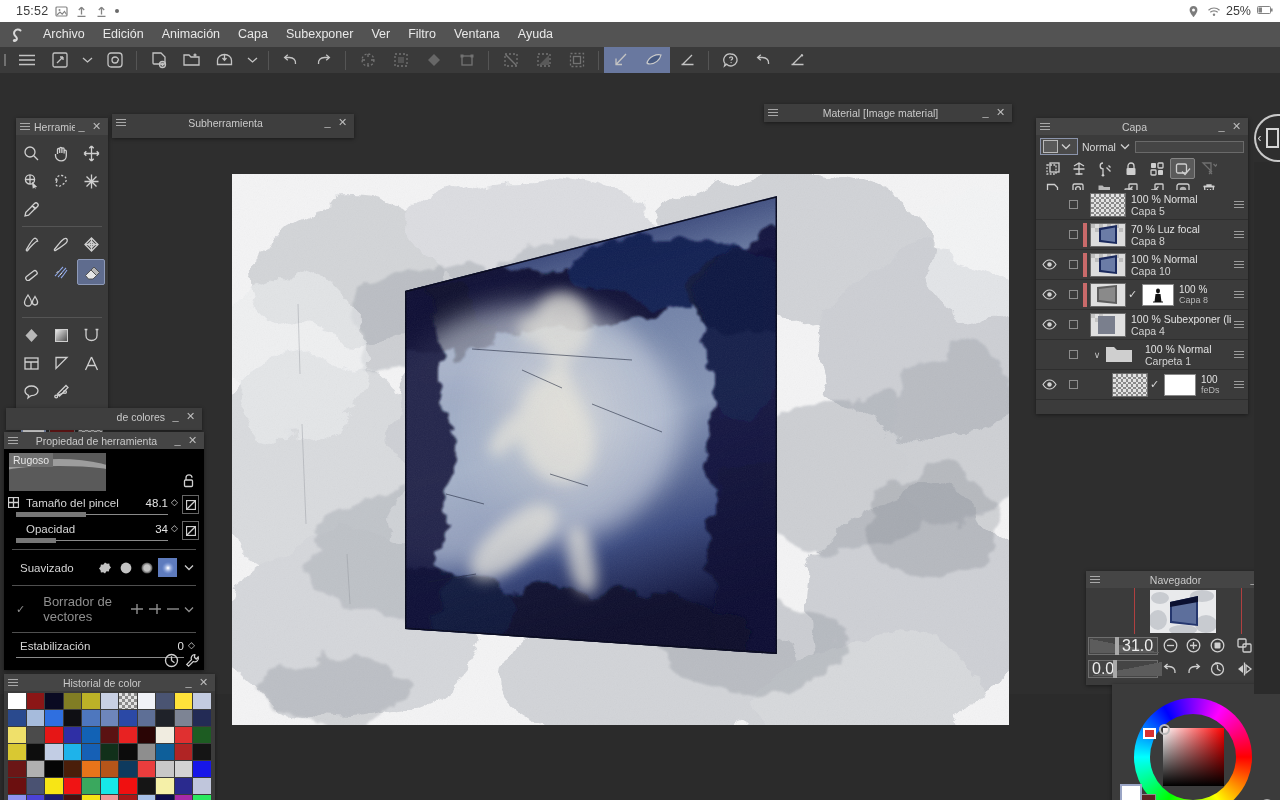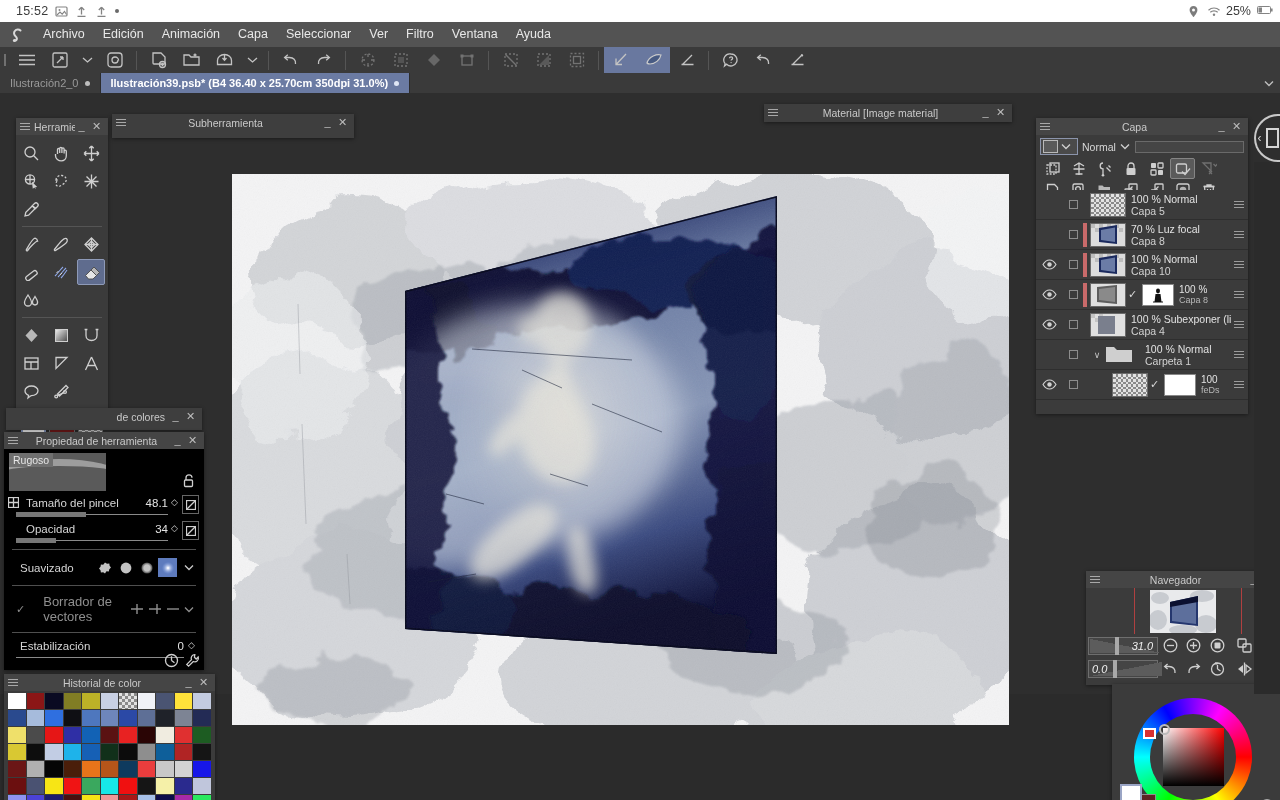--- a/index.html
+++ b/index.html
@@ -189,21 +189,21 @@
 
   
   #nav { left: 1086px; top: 549px; width: 194px; height: 114px; background: #3b3b3b; }
   .nav-view { position: relative; height: 46px; background: #3b3b3b; }
   .nav-guide { position: absolute; top: 0; bottom: 0; width: 1px; background: #b04040; }
   .nav-thumb { position: absolute; left: 64px; top: 2px; width: 66px; height: 43px; overflow: hidden; background: #eee; }
   .nav-ctrl { display: flex; align-items: center; height: 23px; padding: 0 2px; gap: 2px; }
   .nav-field { width: 76px; height: 18px; border: 1px solid #6e6e6e; background: #454545; position: relative; display:flex; align-items:center; }
   .nav-field .ramp { position: absolute; left: 1px; top: 1px; bottom: 1px; width: 72px;
      background: linear-gradient(to top right, #5c5c5c 50%, transparent 50%); }
-  .nav-field .num { position: relative; z-index: 2; color: #eee; font-size: 11px; margin-left: auto; padding-right: 4px; font-style: italic; }
+  .nav-field .num { position: relative; z-index: 2; color: #eee; font-size: 16px; margin-left: auto; padding-right: 4px; }
   .nav-field .num.left { margin-left: 3px; margin-right: auto; padding-right: 16px; }
   .nav-field .knob { position: absolute; top: -1px; bottom: -1px; width: 4px; background: #a9a9a9; z-index: 3;}
   .nav-ibtn { width: 23px; height: 21px; display: flex; align-items: center; justify-content: center; }
 
   
   #wheel { left: 1112px; top: 662px; width: 168px; height: 138px; background: #3b3b3b; overflow: hidden; }
   .wheel-ring {
     position: absolute; left: 22px; top: 14px; width: 118px; height: 118px; border-radius: 50%;
     background: conic-gradient(from 90deg, #ff0000, #ffff00, #00ff00, #00ffff, #0000ff, #ff00ff, #ff0000);
   }
@@ -299,21 +299,21 @@
       <div class="app-logo">
         <svg width="20" height="20" viewBox="0 0 20 20">
           <path d="M13.5 5.5c-1.6-1.6-4.2-1.4-5.6.3-1.3 1.5-1.1 3.8.4 5.1 1.1 1 1.6 1.6 1.6 2.6 0 1.2-1 2.1-2.2 2.1" stroke="#d9d9d9" stroke-width="2" fill="none" stroke-linecap="round"></path>
           <circle cx="7.4" cy="15.6" r="1.5" fill="#d9d9d9"></circle>
         </svg>
       </div>
       <div class="menu-item">Archivo</div>
       <div class="menu-item">Edición</div>
       <div class="menu-item">Animación</div>
       <div class="menu-item">Capa</div>
-      <div class="menu-item">Seleccionar</div>
+      <div class="menu-item">Subexponer</div>
       <div class="menu-item">Ver</div>
       <div class="menu-item">Filtro</div>
       <div class="menu-item">Ventana</div>
       <div class="menu-item">Ayuda</div>
     </div>
 
     <div class="toolbar">
       <div class="tb-grip">
           <i></i>
         </div>
@@ -457,35 +457,20 @@
       </div>
       <div class="tb-btn">
         <svg width="18" height="18" viewBox="0 0 18 18">
             <path class="i" d="M14.5 3.5L5 13M3.5 13.5h12" stroke-width="1.6"></path>
             <path class="if" d="M13.8 3l1.6 1.6-1.2 1.2-1.6-1.6z"></path>
           </svg>
       </div>
       <div class="tb-spacer"></div>
     </div>
 
-    <div class="tabbar">
-      <div class="tab">
-        <span>Ilustración2_0</span>
-        <span class="tab-dot"></span>
-      </div>
-      <div class="tab active">
-        <span>Ilustración39.psb* (B4 36.40 x 25.70cm 350dpi 31.0%)</span>
-        <span class="tab-dot"></span>
-      </div>
-      <div class="tabbar-caret">
-        <svg width="10" height="7" viewBox="0 0 10 7">
-            <path d="M1 1.5l4 4 4-4" stroke="#bdbdbd" stroke-width="1.4" fill="none"></path>
-          </svg>
-      </div>
-    </div>
 
     <div class="canvas-area">
       <div id="canvas">
         <svg width="777" height="551" viewBox="0 0 777 551" preserveAspectRatio="none">
           <defs>
             <filter id="rough" x="-20%" y="-20%" width="140%" height="140%">
               <feTurbulence type="fractalNoise" baseFrequency="0.012 0.016" numOctaves="5" seed="7" result="n"></feTurbulence>
               <feDisplacementMap in="SourceGraphic" in2="n" scale="55" xChannelSelector="R" yChannelSelector="G"></feDisplacementMap>
             </filter>
             <filter id="rough2" x="-25%" y="-25%" width="150%" height="150%">

